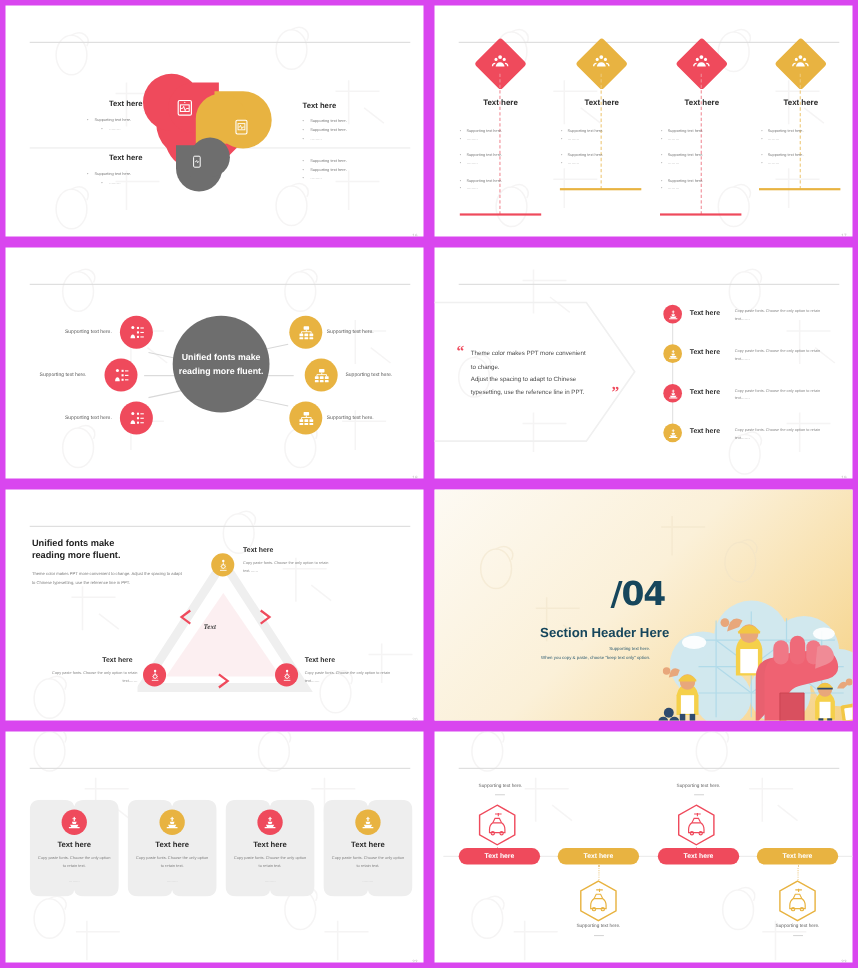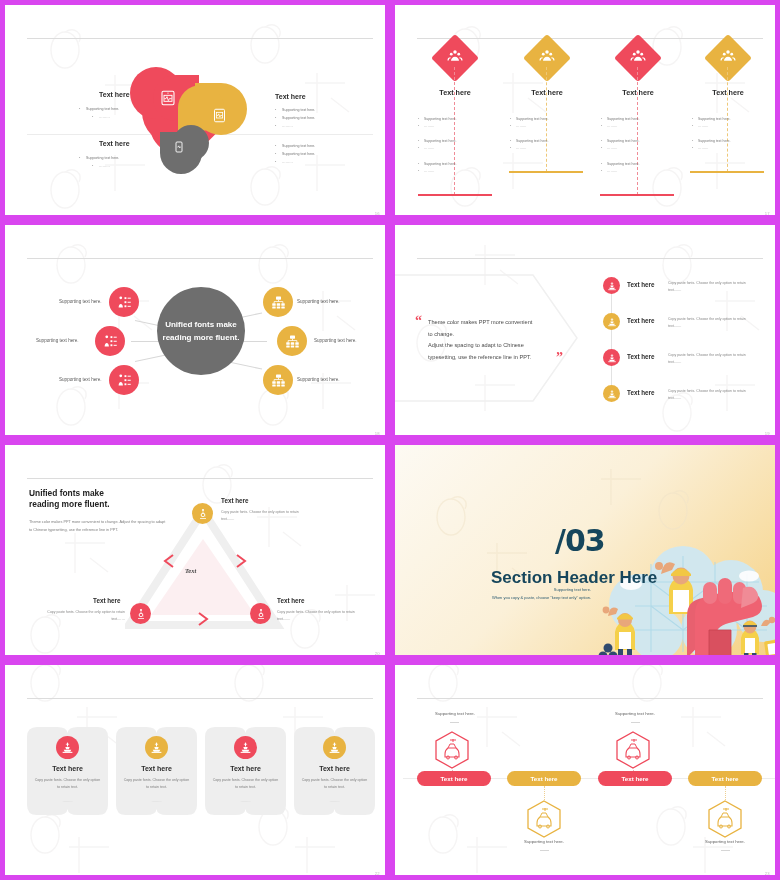--- a/index.html
+++ b/index.html
@@ -57,21 +57,21 @@
   .s20 h3{margin:0;font-size:8.4px;line-height:11px;font-weight:bold;color:#222;}
   .s20 .para{font-size:3.8px;line-height:8px;color:#7e7e7e;margin-top:8px;}
   .s20 .tri-lbl{position:absolute;font-size:6.3px;font-weight:bold;color:#2b2b2b;}
   .s20 .tri-d{position:absolute;font-size:3.5px;color:#888;line-height:7px;width:88px;}
   .s20 .vert{position:absolute;width:21px;height:21px;border-radius:50%;display:flex;align-items:center;justify-content:center;}
   .s20 .ctr{position:absolute;font-size:6.5px;font-style:italic;font-weight:bold;color:#444;font-family:"Liberation Serif",serif;}
 
   
   .s21{background:linear-gradient(135deg,#fdfaf3 0%,#fbf0d8 45%,#f5cf7e 100%);}
   .s21 .num{position:absolute;font-size:30px;font-weight:bold;color:#16465c;letter-spacing:-1px;font-family:"DejaVu Sans",sans-serif;}
-  .s21 .sh{position:absolute;font-size:17px;font-weight:bold;color:#16465c;}
+  .s21 .sh{position:absolute;font-size:12px;font-weight:bold;color:#16465c;}
   .s21 .s1{position:absolute;font-size:4px;color:#2b5a70;}
   .s21 .s2{position:absolute;font-size:4px;color:#2b5a70;}
 
   
   .s22 .card{position:absolute;top:62px;width:81px;height:88px;}
   .s22 .cc{position:absolute;width:23px;height:23px;border-radius:50%;display:flex;align-items:center;justify-content:center;left:29px;top:9px;}
   .s22 .ct{position:absolute;left:0;right:0;top:38px;text-align:center;font-size:7px;font-weight:bold;color:#2b2b2b;}
   .s22 .cd{position:absolute;left:6px;right:6px;top:50px;text-align:center;font-size:3.6px;line-height:7px;color:#7e7e7e;}
   .s22 .cu{position:absolute;left:0;right:0;top:72px;text-align:center;font-size:3.4px;color:#c6c6c6;}
 
@@ -646,21 +646,21 @@
               <circle cx="181" cy="90" r="3.2" fill="#e8a77b"></circle>
             <rect x="153" y="123" width="4.5" height="11" fill="#2f4a6e"></rect>
               <rect x="161" y="123" width="4.5" height="11" fill="#2f4a6e"></rect>
           </g>
           <g>
               <rect x="174" y="110" width="20" height="17" rx="2" fill="#f2c744" transform="rotate(-8 184 118)"></rect>
              <rect x="177" y="113" width="14" height="11" rx="1" fill="#fff" transform="rotate(-8 184 118)"></rect>
             </g>
         </svg>
 
-        <div class="num" style="left:160px;top:78px;">/03</div>
+        <div class="num" style="left:160px;top:78px;">/04</div>
         <div class="sh" style="left:96px;top:123px;">Section Header Here</div>
         <div class="s1" style="left:0;width:196px;top:142px;text-align:right;">Supporting text here.</div>
         <div class="s2" style="left:0;width:196px;top:150px;text-align:right;">When you copy &amp; paste, choose "keep text only" option.</div>
       </div>
     </div>
 
     <div class="slide">
       <div class="inner s22">
         <div class="wm">
           <svg width="390" height="220">

